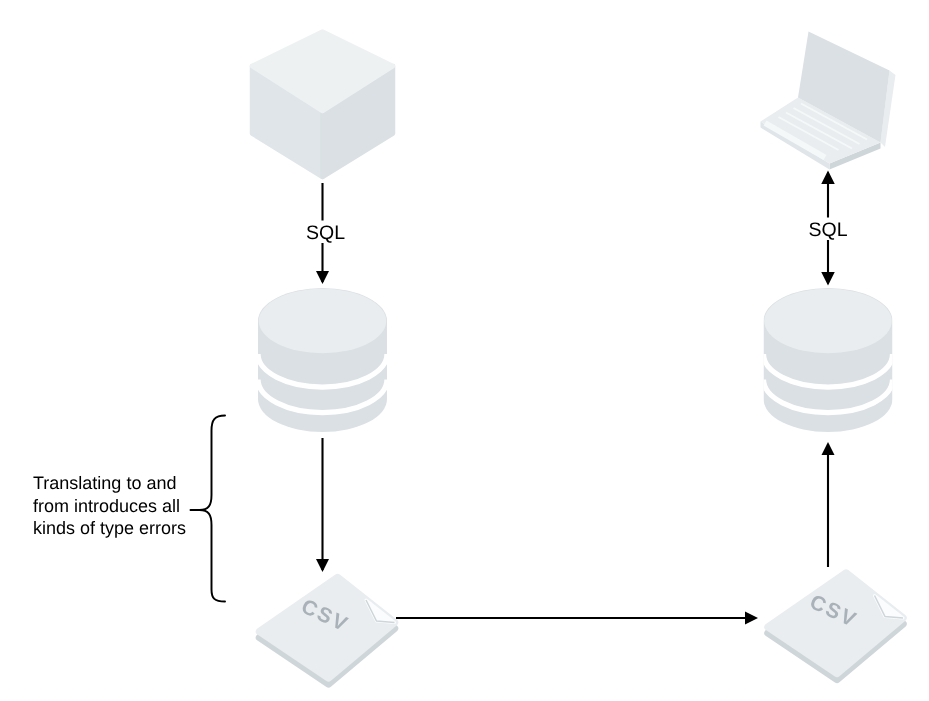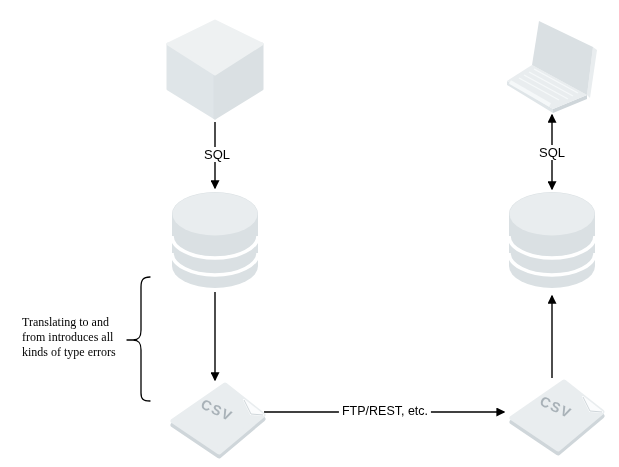--- a/index.html
+++ b/index.html
@@ -15,21 +15,21 @@
   .connector{stroke:var(--line);stroke-width:1.4;fill:none;}
   .marker-head{fill:var(--line);}
   .brace-path{stroke:var(--line);stroke-width:1.3;fill:none;stroke-linecap:round;}
   .line-label{
     position:absolute;transform:translateX(-50%);
     background:var(--background);color:var(--text);
     font-size:13px;line-height:15px;padding:0 3px;white-space:nowrap;
   }
   .annotation{
     position:absolute;left:22px;top:315px;width:112px;
-    color:var(--text);font-size:12px;line-height:15px;font-family:Liberation Serif, serif;
+    color:var(--text);font-size:12px;line-height:15px;
   }
   
   .cube-top{fill:var(--shape-lightest);stroke:var(--shape-lightest);stroke-width:3;stroke-linejoin:round;}
   .cube-left{fill:var(--shape-soft);stroke:var(--shape-soft);stroke-width:3;stroke-linejoin:round;}
   .cube-right{fill:var(--shape-mid);stroke:var(--shape-mid);stroke-width:3;stroke-linejoin:round;}
   
   .db-body{fill:var(--shape-mid);}
   .db-gap{stroke:var(--background);stroke-width:3.5;fill:none;}
   .db-top{fill:var(--shape-light);}
   
@@ -113,16 +113,15 @@
     <path class="csv-fold-line" d="M77,23 L84,37 L96,38"></path>
     <text class="csv-text" x="50" y="38" text-anchor="middle" transform="rotate(25 50 33)">CSV</text>
   </svg>
 
   <svg class="node" style="left:120px;top:270px" width="40" height="138" viewBox="0 0 40 138">
     <path class="brace-path" d="M30,7 C23,7 21,10 21,17 L21,60 C21,67 19,70 13,70 L7,70 M13,70 C19,70 21,73 21,80 L21,123 C21,129 23,131 30,131"></path>
   </svg>
 
   <div class="line-label" style="left:217px;top:147px">SQL</div>
   <div class="line-label" style="left:552px;top:145px">SQL</div>
-  <div class="line-label" style="left:385px;top:404px;font-size:12.5px">FTP/REST, etc.</div>
   <div class="annotation">Translating to and from introduces all kinds of type errors</div>
 
 </div>
 
 </body></html>

